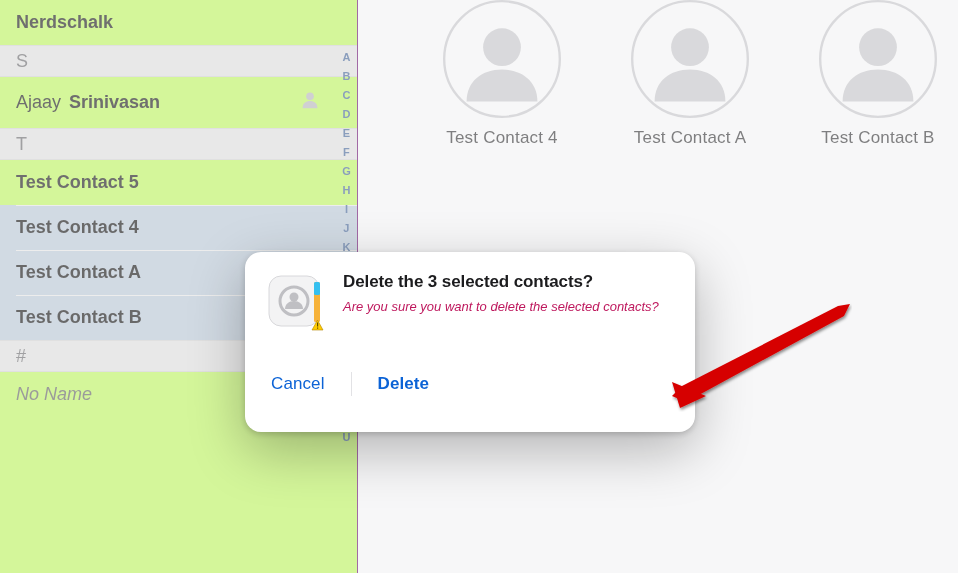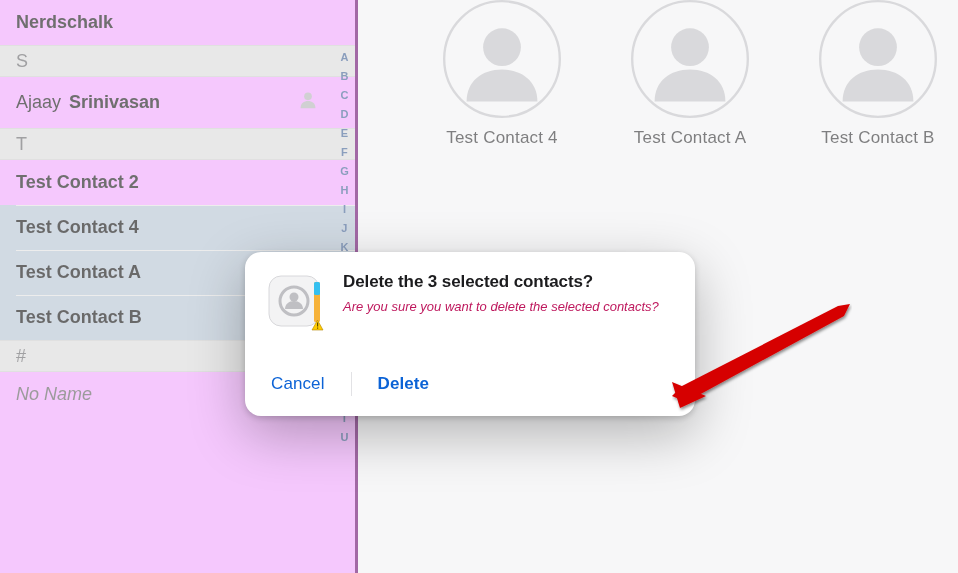--- a/index.html
+++ b/index.html
@@ -17,22 +17,22 @@
   .app {
     display: flex;
     width: 100%;
     height: 100%;
     position: relative;
   }
   
   .sidebar {
     width: 382px;
     height: 100%;
-    background: #f0abfc;
-    border-right: 3px solid #701a75;
+    background: #bef264;
+    border-right: 1px solid #701a75;
     position: relative;
     overflow: hidden;
   }
   .sidebar-inner {
     height: 100%;
     overflow-y: hidden;
   }
   .section-header {
     background: #dcdcdc;
     color: #6d6d70;
@@ -127,21 +127,21 @@
     pointer-events: none;
   }
   .modal {
     position: absolute;
     left: 245px;
     top: 252px;
     width: 450px;
     background: #ffffff;
     border-radius: 16px;
     box-shadow: 0 18px 55px rgba(0,0,0,.28), 0 2px 6px rgba(0,0,0,.18);
-    padding: 20px 20px 8px 20px;
+    padding: 20px 20px 24px 20px;
     z-index: 10;
   }
   .modal-body {
     display: flex;
     gap: 18px;
   }
   .modal-icon {
     width: 60px;
     height: 60px;
     position: relative;
@@ -216,21 +216,21 @@
         <span class="self-icon">
           <svg width="22" height="22" viewBox="0 0 24 24" fill="#b7b7bb">
               <circle cx="12" cy="8" r="4.2"></circle>
               <path d="M4 20c0-4.4 3.6-7 8-7s8 2.6 8 7v1H4v-1z"></path>
             </svg>
         </span>
       </div>
 
       <div class="section-header">T</div>
       <div class="contact-row bold">
-        <span class="first">Test Contact 2</span>
+        <span class="first">Test Contact 5</span>
       </div>
       <div class="contact-row bold selected">
         <span class="first">Test Contact 4</span>
       </div>
       <div class="contact-row bold selected">
         <span class="first">Test Contact A</span>
       </div>
       <div class="contact-row bold selected">
         <span class="first">Test Contact B</span>
       </div>

